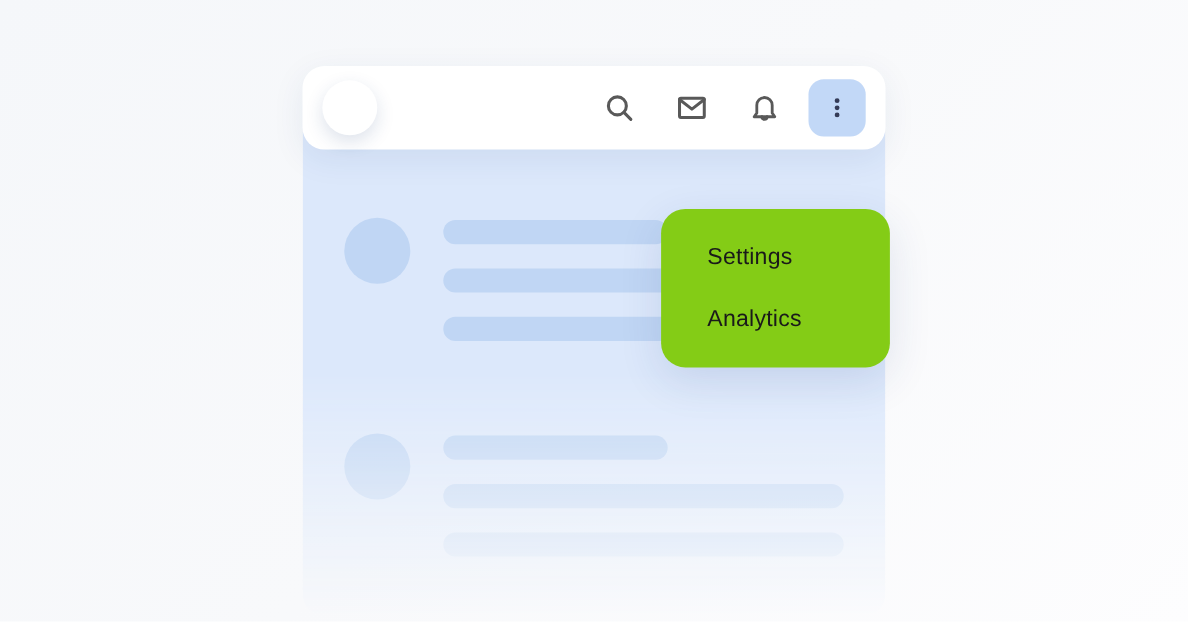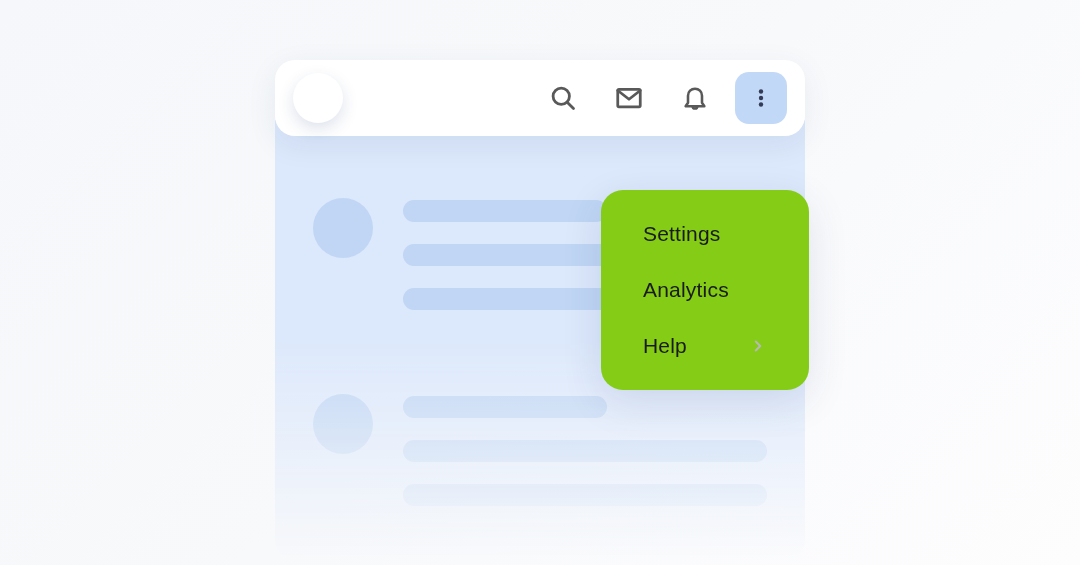--- a/index.html
+++ b/index.html
@@ -206,23 +206,15 @@
     </div>
   </div>
 
   <div class="dropdown">
     <div class="dropdown-item">
       <span>Settings</span>
     </div>
     <div class="dropdown-item">
       <span>Analytics</span>
     </div>
-    <div class="dropdown-item">
-      <span>Help</span>
-      <span class="chevron">
-        <svg width="18" height="18" viewBox="0 0 24 24" fill="none" stroke="#b8b8b8" stroke-width="2.6" stroke-linecap="round" stroke-linejoin="round">
-          <polyline points="9 18 15 12 9 6"></polyline>
-        </svg>
-      </span>
-    </div>
   </div>
 
 </div>
 
 </body></html>

